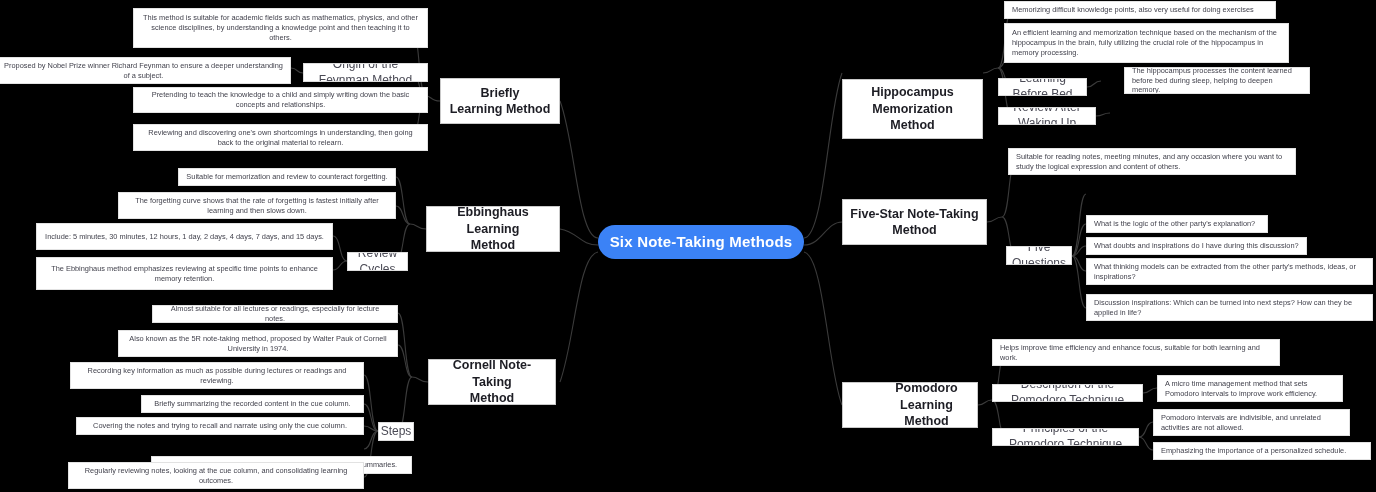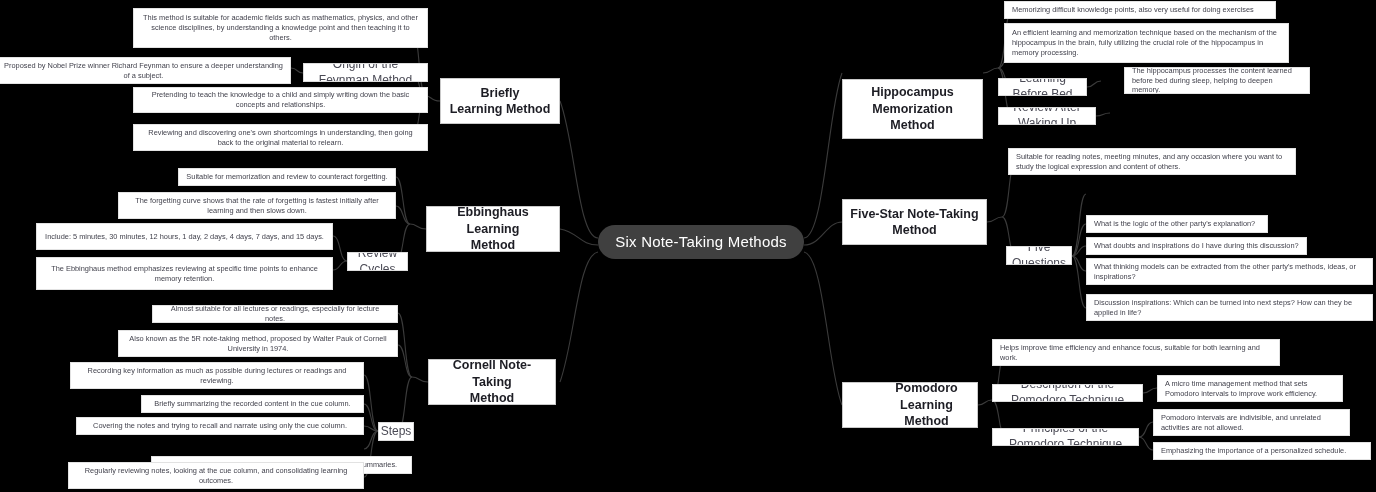--- a/index.html
+++ b/index.html
@@ -10,22 +10,22 @@
   svg.links{position:absolute;left:0;top:0;width:1376px;height:492px;
             pointer-events:none;}
   svg.links path{fill:none;stroke:#3b3b3b;stroke-width:1.1;}
 
   .node{position:absolute;box-sizing:border-box;background:#ffffff;
         border:1px solid #d8d8d8;color:#3a3a46;
         display:flex;align-items:center;justify-content:center;
         text-align:center;line-height:1.32;overflow:hidden;}
 
   
-  .central{background:#404040;border:none;border-radius:17px;
-           color:#fff;font-size:15px;font-weight:normal;letter-spacing:.2px;}
+  .central{background:#3b82f6;border:none;border-radius:17px;
+           color:#fff;font-size:15px;font-weight:bold;letter-spacing:.2px;}
 
   
   .main{font-size:12.5px;font-weight:bold;color:#1d1d24;
         border:1px solid #c9c9c9;padding:3px 6px;}
 
   
   .sub{font-size:12px;color:#4a4a55;border:1px solid #dcdcdc;padding:2px 5px;}
 
   
   .leaf{font-size:7.4px;color:#3f3f4a;border:1px solid #e2e2e2;

